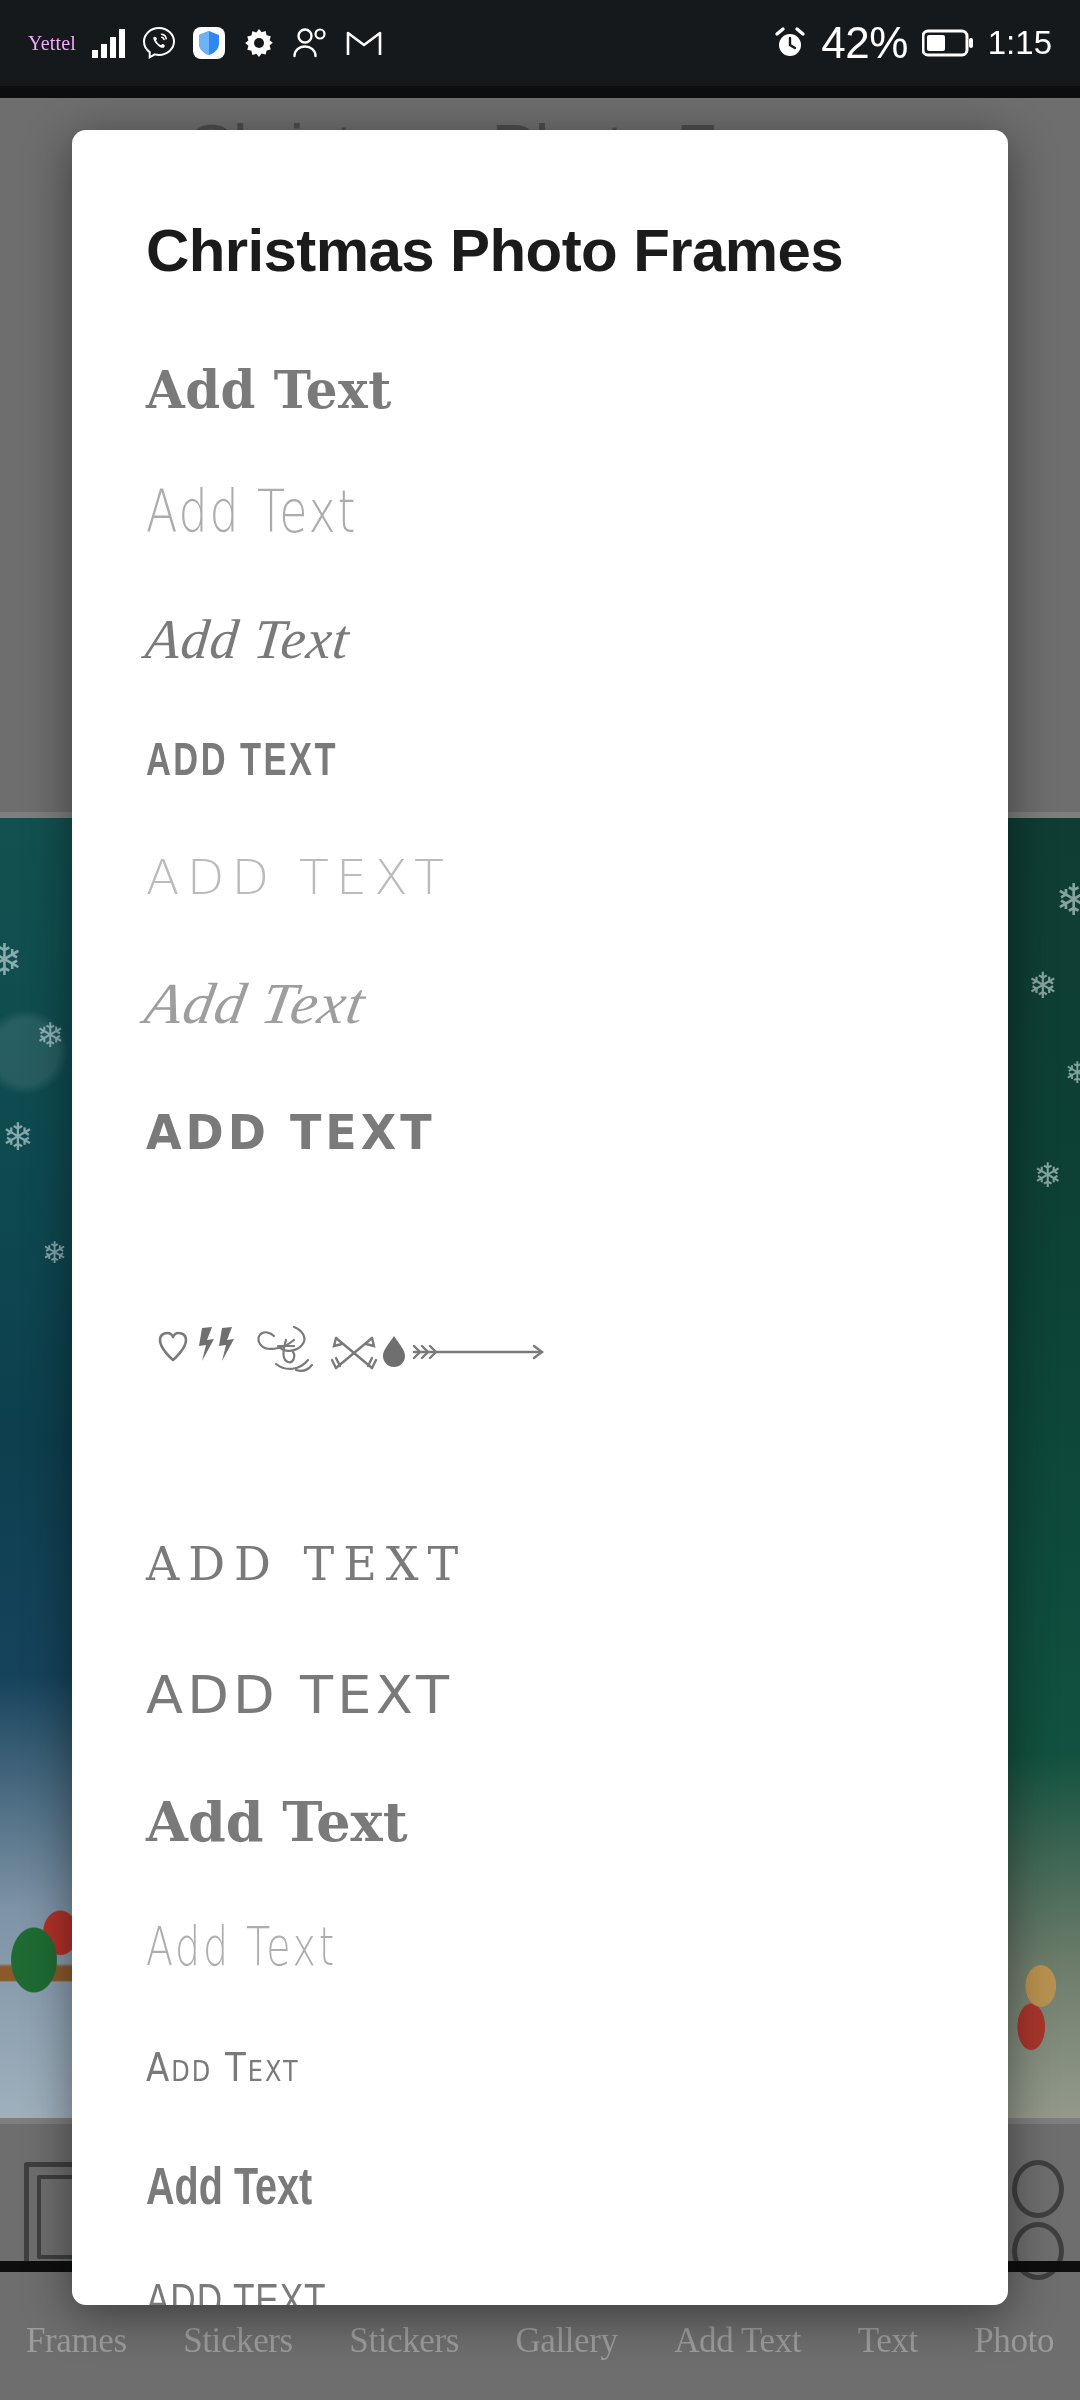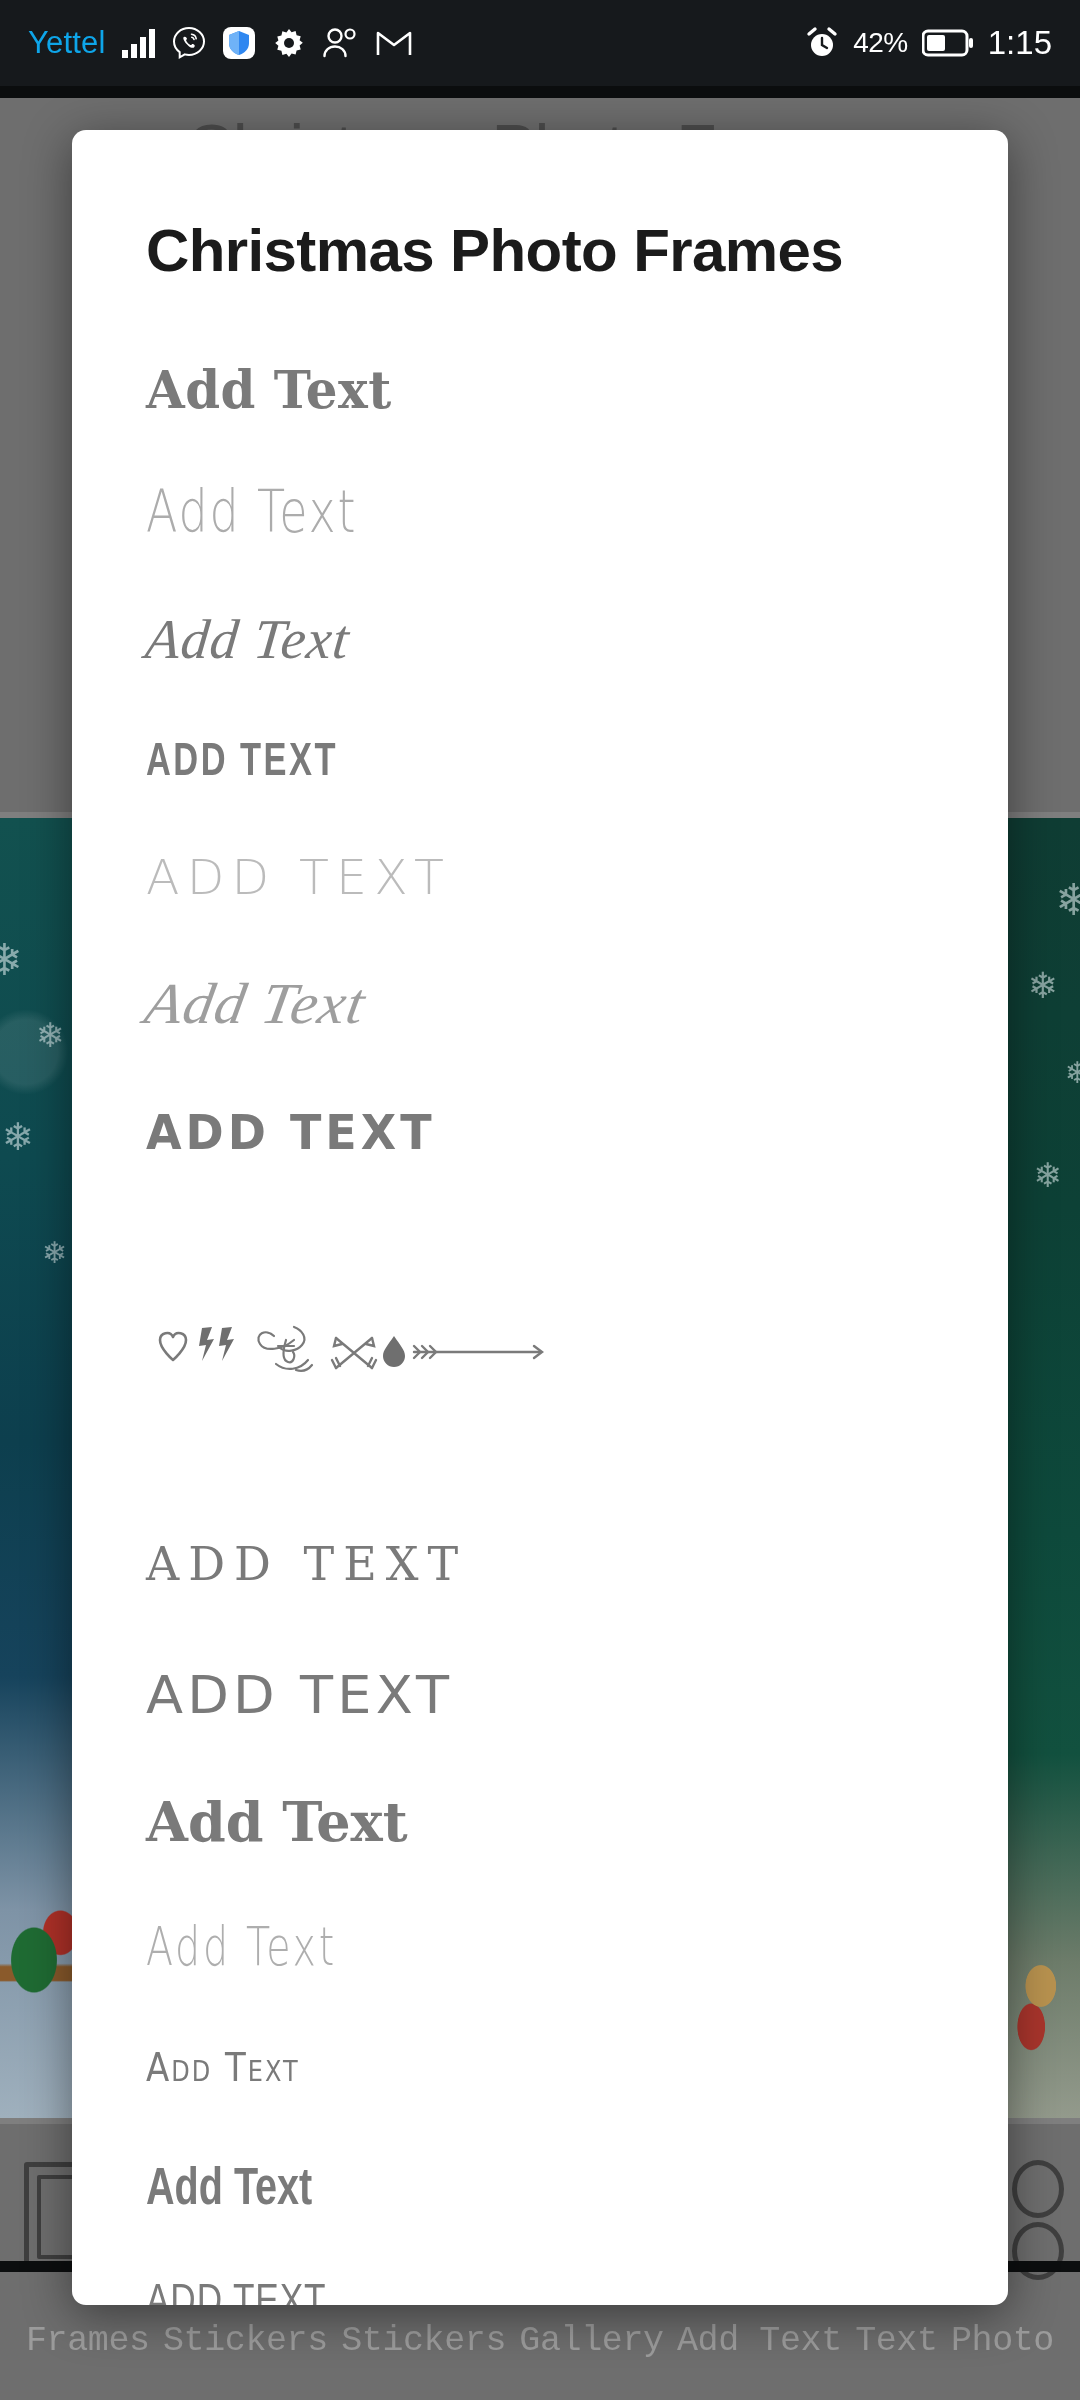--- a/index.html
+++ b/index.html
@@ -9,24 +9,24 @@
   #screen{ position:relative; width:1080px; height:2400px; overflow:hidden; background:#6f6f6f; }
 
   
   #statusbar{
     position:absolute; top:0; left:0; width:1080px; height:86px;
     background:#16191c; display:flex; align-items:center;
     padding:0 28px; z-index:60;
   }
   .sb-left{ display:flex; align-items:center; gap:16px; }
   .sb-right{ margin-left:auto; display:flex; align-items:center; gap:14px; }
-  .carrier{ color:#0ea5e9; font-size:31px; letter-spacing:.2px; }
+  .carrier{ color:#f0abfc; font-size:20px; letter-spacing:.2px;font-family:Liberation Serif, serif; }
   .sb-ic{ display:inline-flex; align-items:center; justify-content:center; }
   .sb-ic svg{ display:block; }
-  .batt-pct{ color:#fff; font-size:28px; font-weight:400; letter-spacing:-.5px; }
+  .batt-pct{ color:#fff; font-size:44px; font-weight:400; letter-spacing:-.5px; }
   .clock{ color:#fff; font-size:33px; letter-spacing:0; }
 
   
   #strip{ position:absolute; top:86px; left:0; width:1080px; height:12px; background:#0b0d0e; z-index:55;}
 
   
   #bgapp{ position:absolute; top:98px; left:0; width:1080px; height:2302px; background:#6e6e6e; z-index:5; overflow:hidden;}
   #bg-title{
     position:absolute; top:12px; left:0; width:1080px; text-align:center;
     font-size:66px; color:#4d4d4d; letter-spacing:-1px; white-space:nowrap;
@@ -75,21 +75,21 @@
   
   #bg-rule{ position:absolute; left:0; bottom:128px; width:1080px; height:11px; background:#0c0e0f; }
 
   
   #bottomnav{
     position:absolute; bottom:0; left:0; width:1080px; height:118px;
     display:flex; align-items:center; justify-content:space-between;
     padding:0 26px; z-index:40; background:#6e6e6e;
   }
   .nav-item{ color:#9c9c9c; font-size:35px; letter-spacing:-.4px; white-space:nowrap;
-             font-family:Liberation Mono, monospace; }
+             font-family:Liberation Serif, serif; }
 
   
   #dialog{
     position:absolute; left:72px; top:130px; width:936px; height:2175px;
     background:#fff; border-radius:14px; z-index:50; overflow:hidden;
     box-shadow:0 10px 48px rgba(0,0,0,.45);
   }
   #dialog-title{
     margin:86px 0 0 74px; font-size:60px; font-weight:700; color:#1b1b1b;
     letter-spacing:-.6px; font-family:"Liberation Sans", sans-serif;

